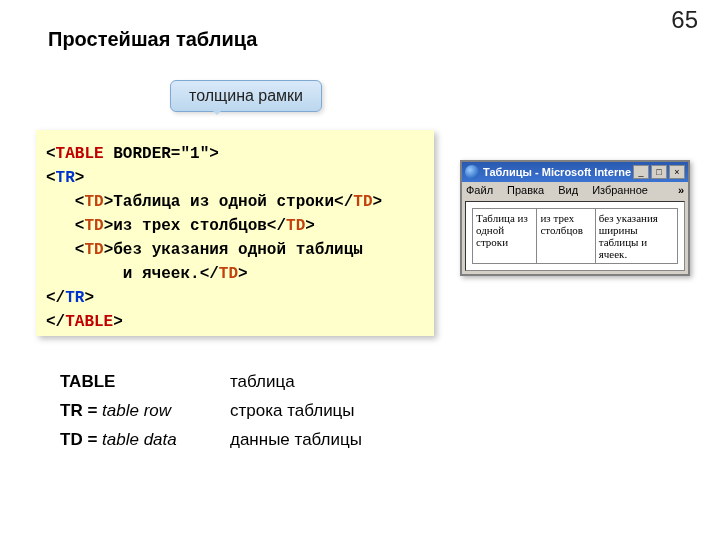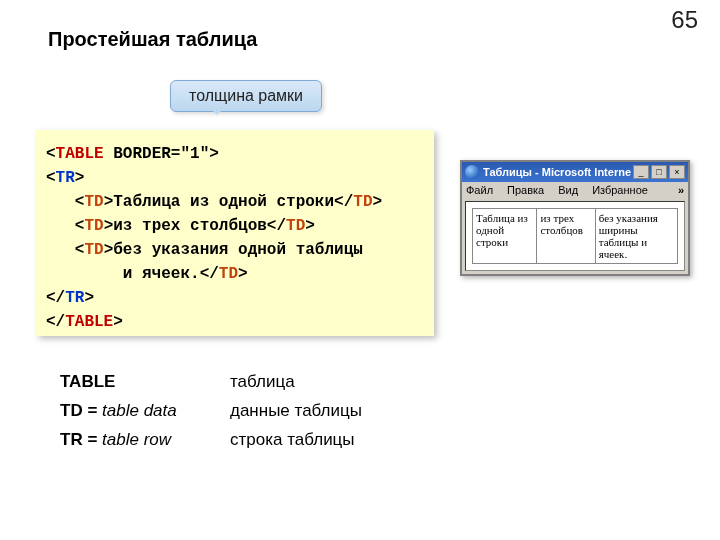--- a/index.html
+++ b/index.html
@@ -152,22 +152,22 @@
       </table>
   </div>
 </div>
 
 <div class="defs">
   <div class="row">
     <span class="term"><span class="b">TABLE</span></span>
     <span>таблица</span>
   </div>
   <div class="row">
+    <span class="term"><span class="b">TR = </span><span class="i">table row</span></span>
+    <span>строка таблицы</span>
+  </div>
+  <div class="row">
     <span class="term"><span class="b">TD = </span><span class="i">table data</span></span>
     <span>данные таблицы</span>
-  </div>
-  <div class="row">
-    <span class="term"><span class="b">TR = </span><span class="i">table row</span></span>
-    <span>строка таблицы</span>
   </div>
   <div class="row">
   </div>
 </div>
 
 </body></html>

